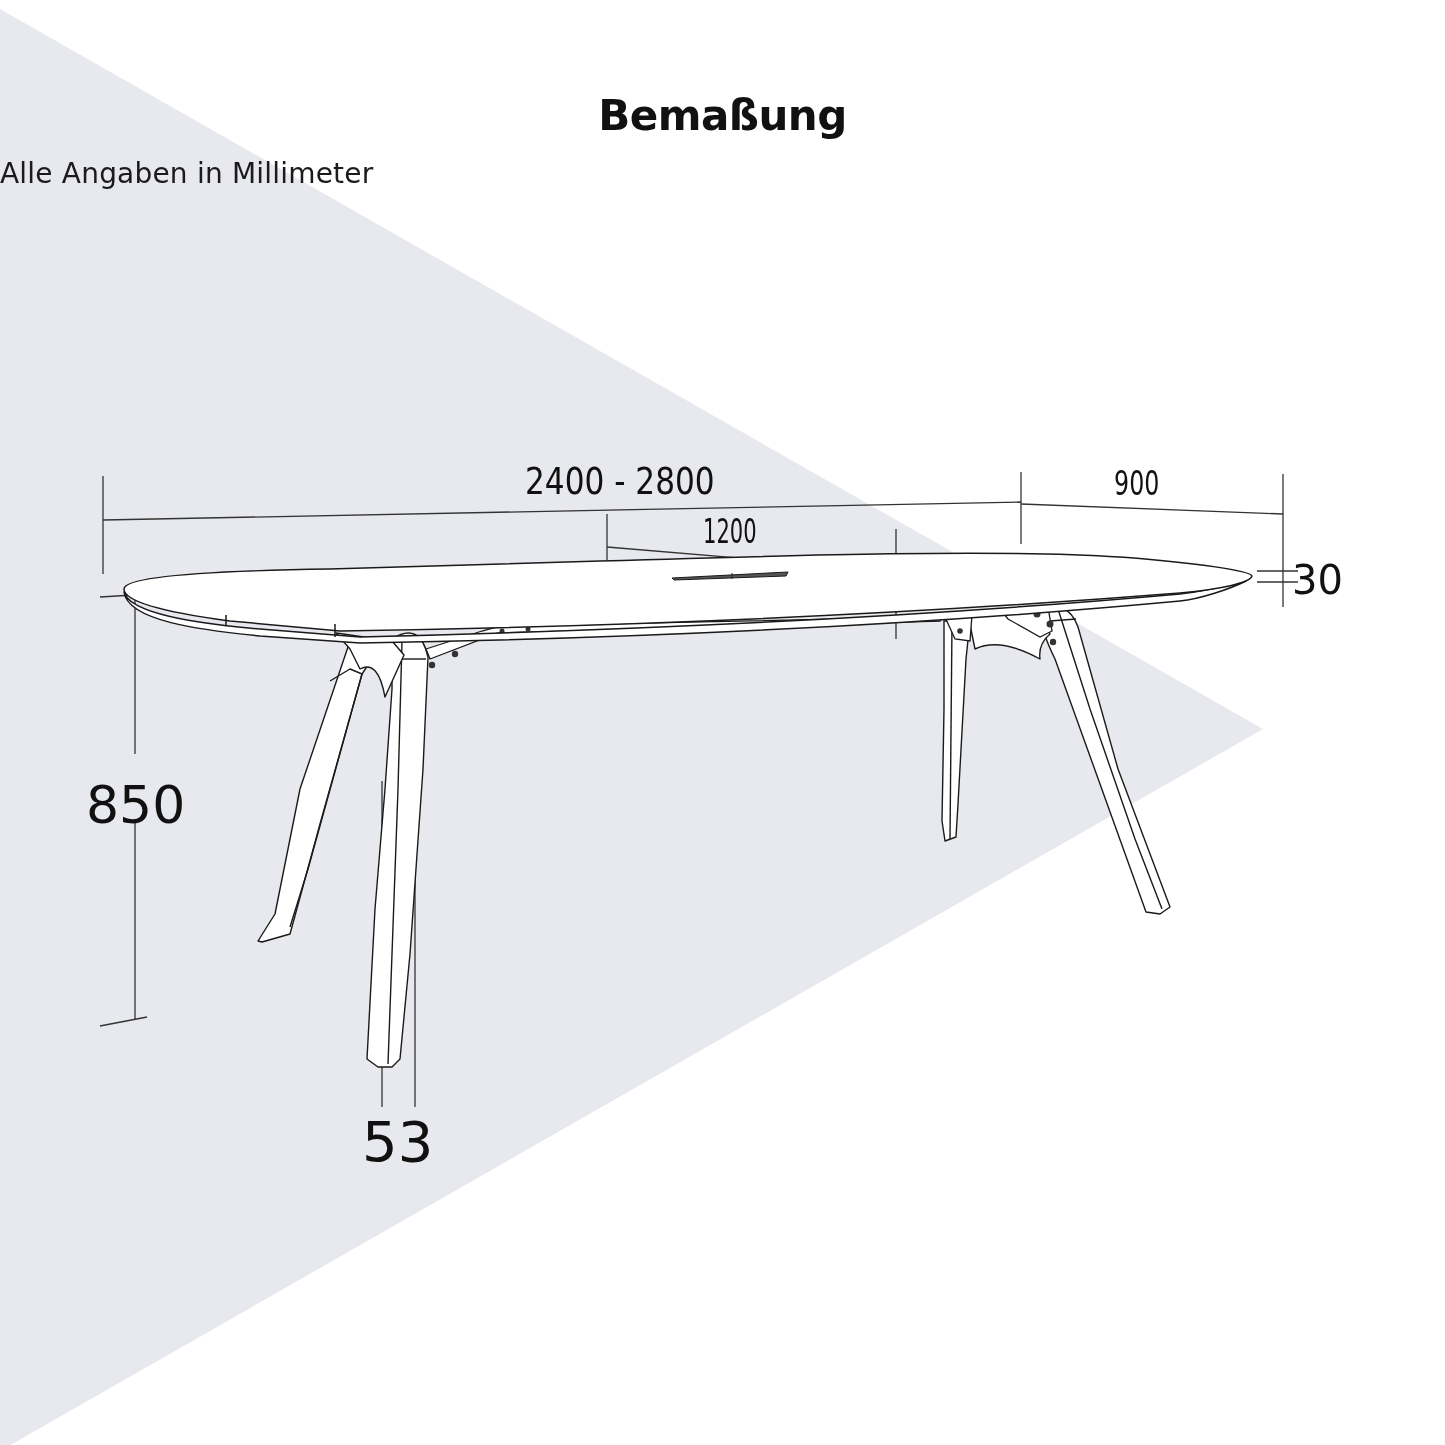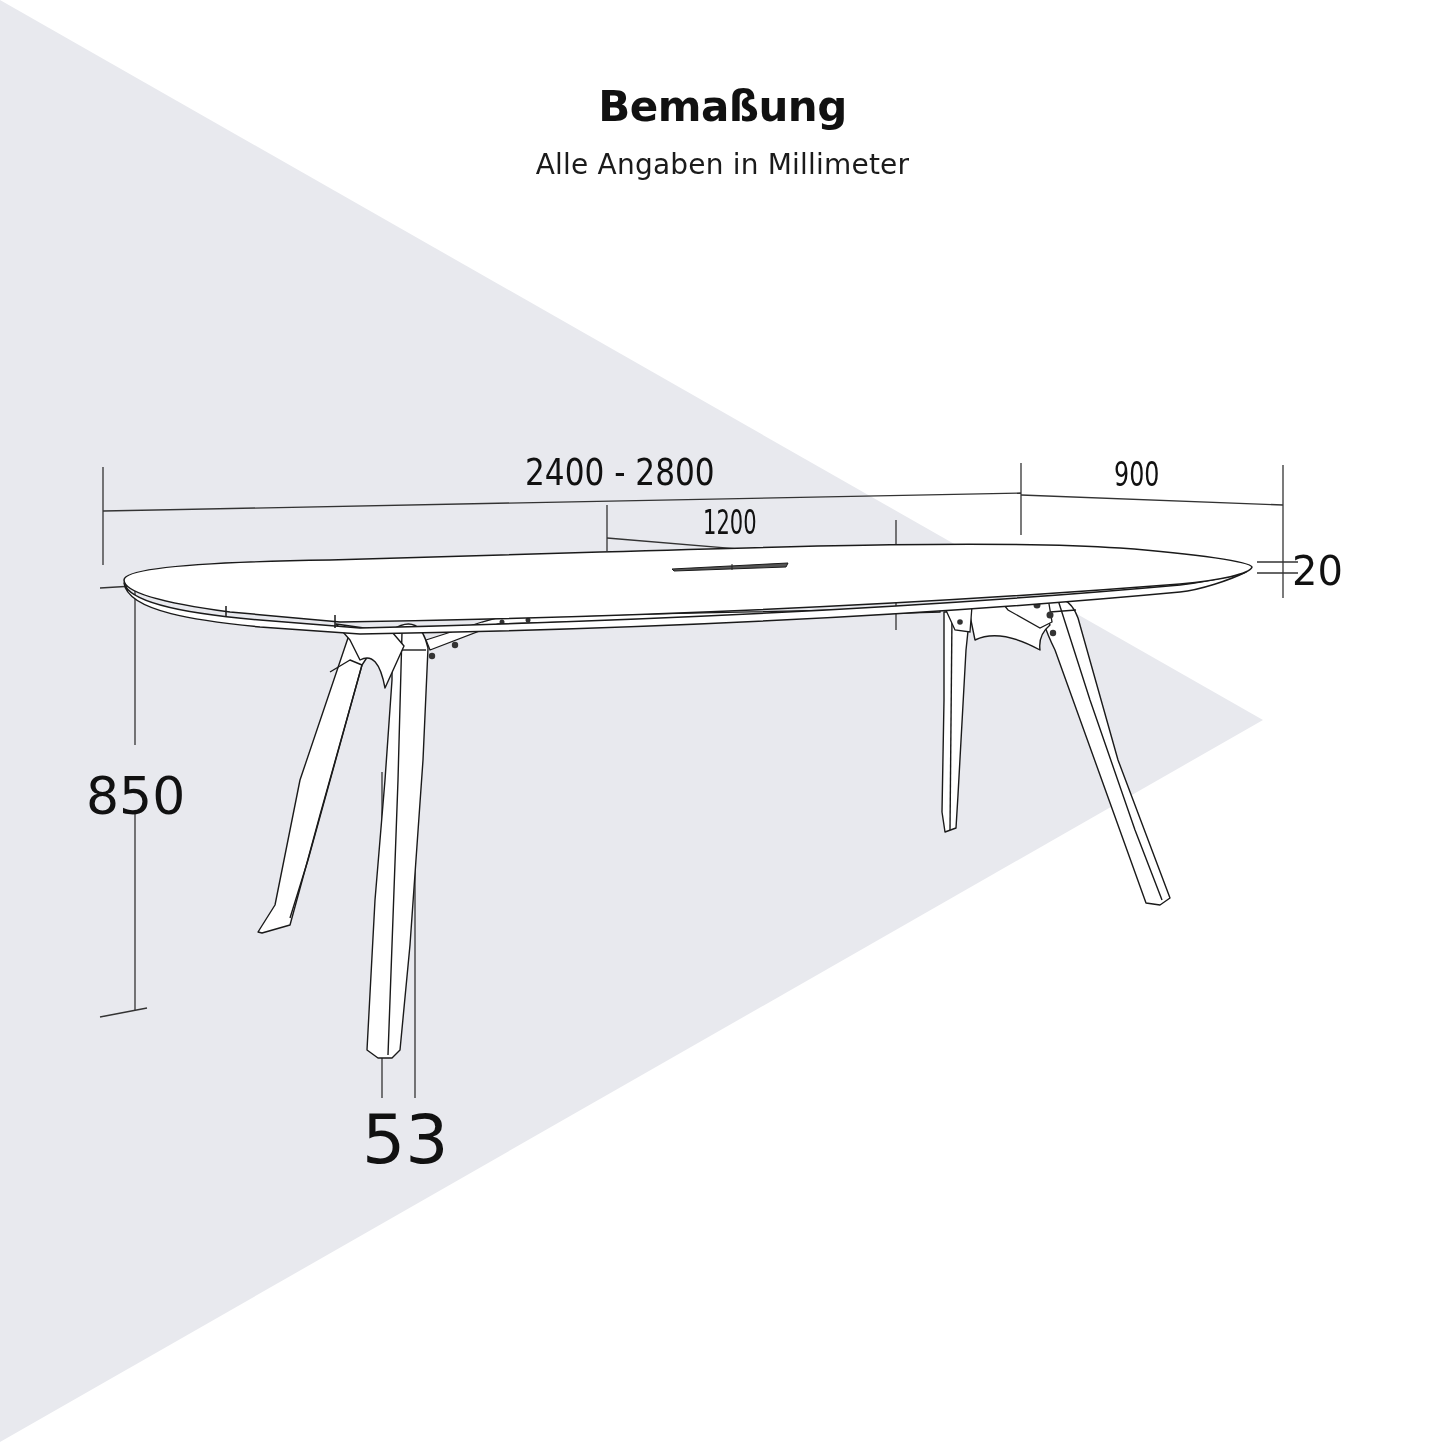--- a/index.html
+++ b/index.html
@@ -1,19 +1,19 @@
 <!DOCTYPE html>
 <html><head>
   <meta charset="utf-8">
   <style>
     html, body { margin: 0; padding: 0; background: #ffffff; }
     body { width: 1445px; height: 1445px; position: relative; overflow: hidden; font-family: "Liberation Sans", "DejaVu Sans", sans-serif; }
-    .canvas { position: absolute; left: 0; top: 0; width: 1445px; height: 1426px; }
+    .canvas { position: absolute; left: 0; top: 9px; width: 1445px; height: 1426px; }
     .title { position: absolute; left: 0; width: 1445px; top: 82px; text-align: center; font-family: "DejaVu Sans", sans-serif; font-weight: bold; font-size: 42px; color: #111111; letter-spacing: -0.5px; }
-    .subtitle { position: absolute; left: 0; width: 1445px; top: 148px; text-align: center; font-family: "DejaVu Sans", sans-serif; font-weight: normal; font-size: 28px; color: #1b1b1b; letter-spacing: 0.2px; }
+    .subtitle { position: absolute; left: 0; width: 1445px; top: 148px; text-align: left; font-family: "DejaVu Sans", sans-serif; font-weight: normal; font-size: 28px; color: #1b1b1b; letter-spacing: 0.2px; }
     .dim { position: absolute; font-family: "DejaVu Sans", sans-serif; color: #111111; white-space: nowrap; }
   </style>
 </head>
 <body>
 
 <div class="canvas">
 
   <svg width="1445" height="1445" viewBox="0 0 1445 1445" style="position:absolute;left:0;top:0;">
 
     <polygon points="0,0 1263,720 0,1442" fill="#e8e9ee"></polygon>
@@ -94,16 +94,16 @@
       <line x1="732" y1="564" x2="732" y2="570" stroke="#222" stroke-width="1"></line>
     </g>
   </svg>
 
   <div class="title">Bemaßung</div>
   <div class="subtitle">Alle Angaben in Millimeter</div>
 
   <div class="dim" style="left:525px; top:450px; font-size:38px; transform: scaleX(0.82); transform-origin:left top;">2400 - 2800</div>
   <div class="dim" style="left:703px; top:502px; font-size:34px; transform: scaleX(0.62); transform-origin:left top;">1200</div>
   <div class="dim" style="left:1114px; top:454px; font-size:34px; transform: scaleX(0.7); transform-origin:left top;">900</div>
-  <div class="dim" style="left:1292px; top:548px; font-size:40px;">20</div>
+  <div class="dim" style="left:1292px; top:548px; font-size:40px;">30</div>
   <div class="dim" style="left:86px; top:766px; font-size:52px;">850</div>
-  <div class="dim" style="left:362px; top:1100px; font-size:68px;">53</div>
+  <div class="dim" style="left:362px; top:1100px; font-size:56px;">53</div>
 </div>
 
 </body></html>

